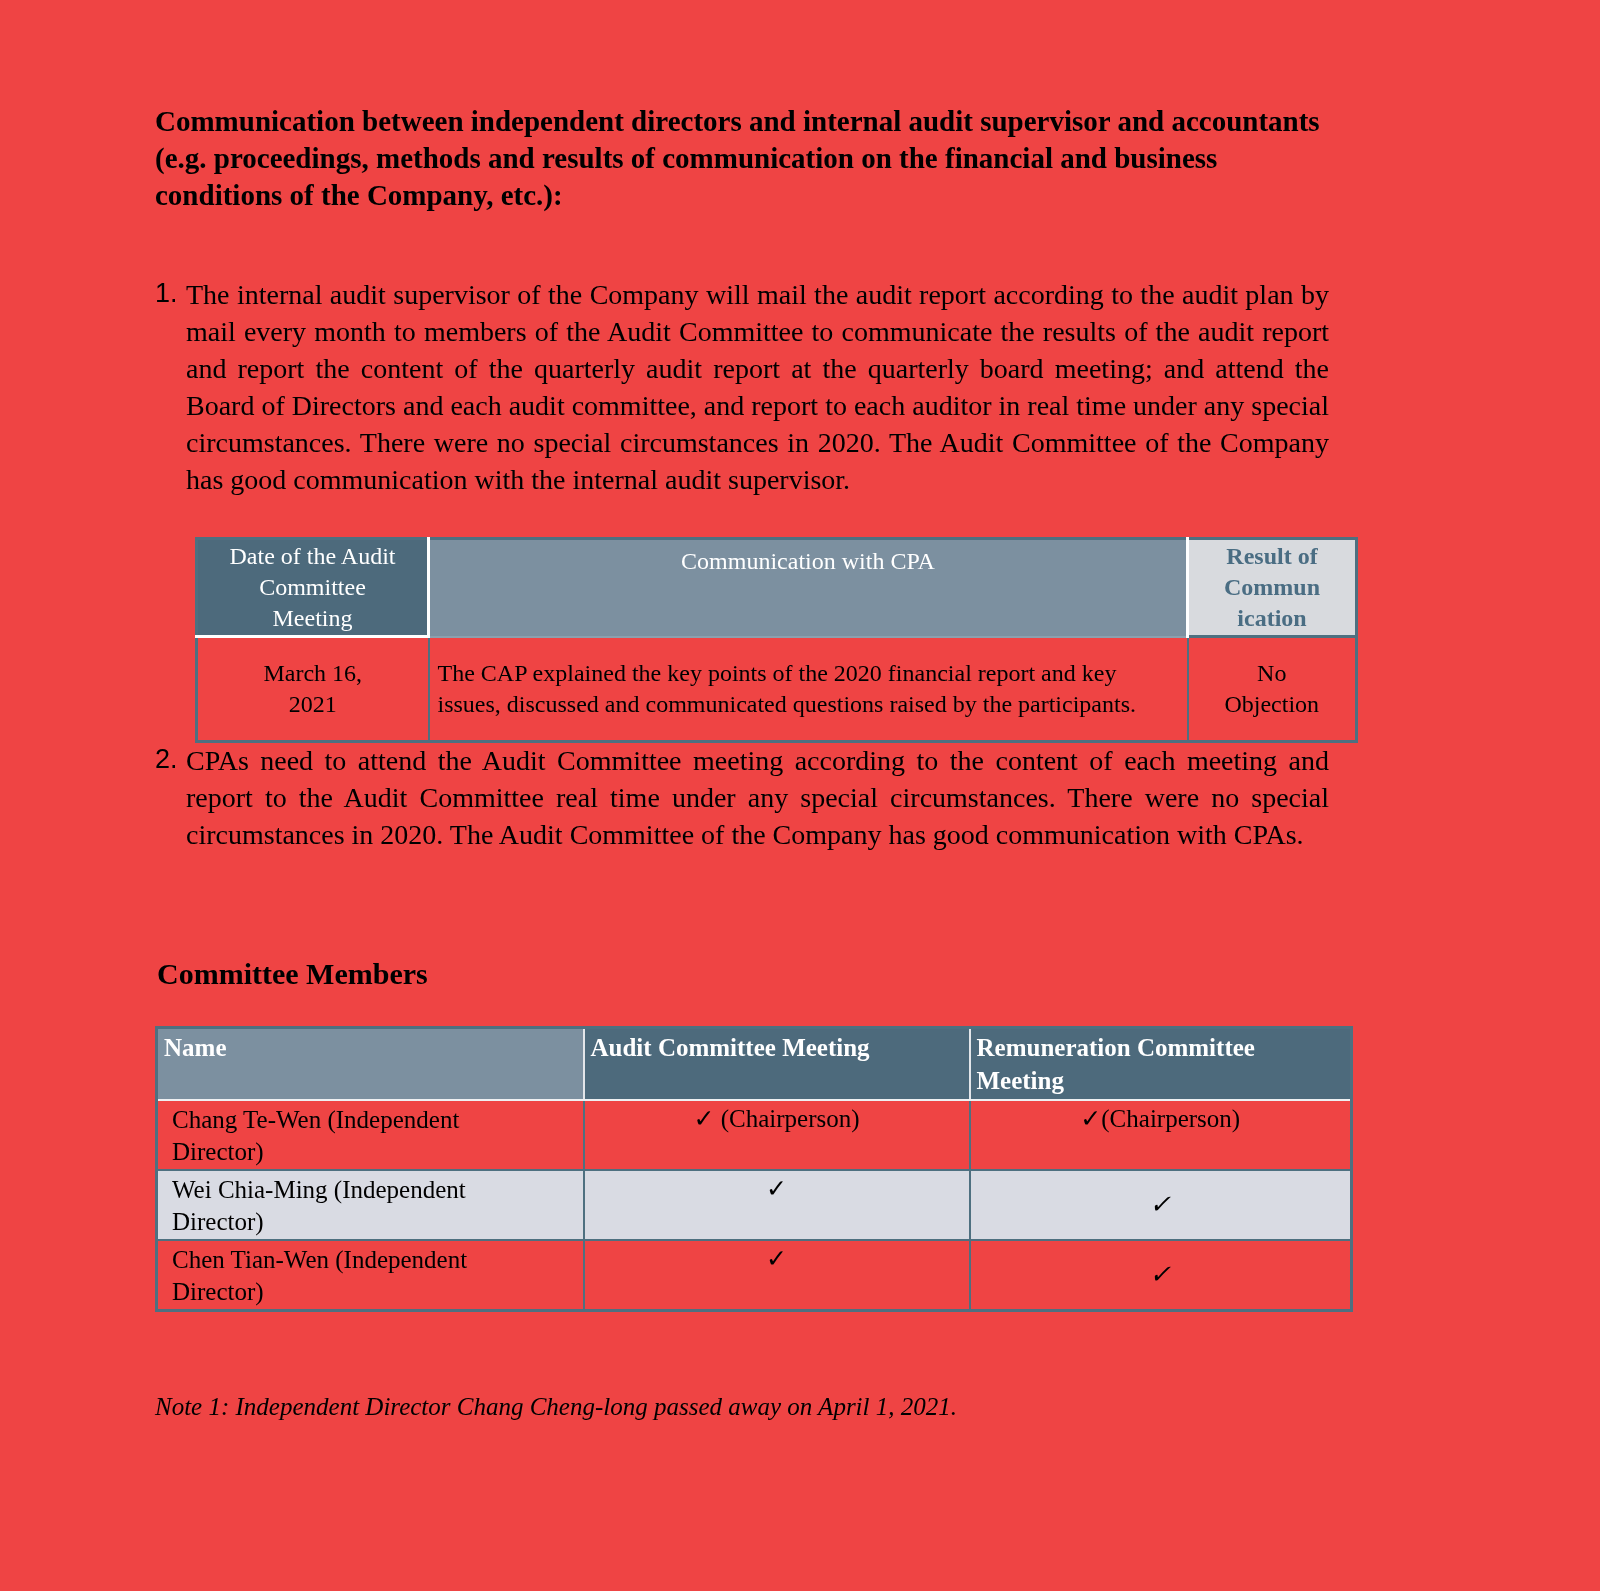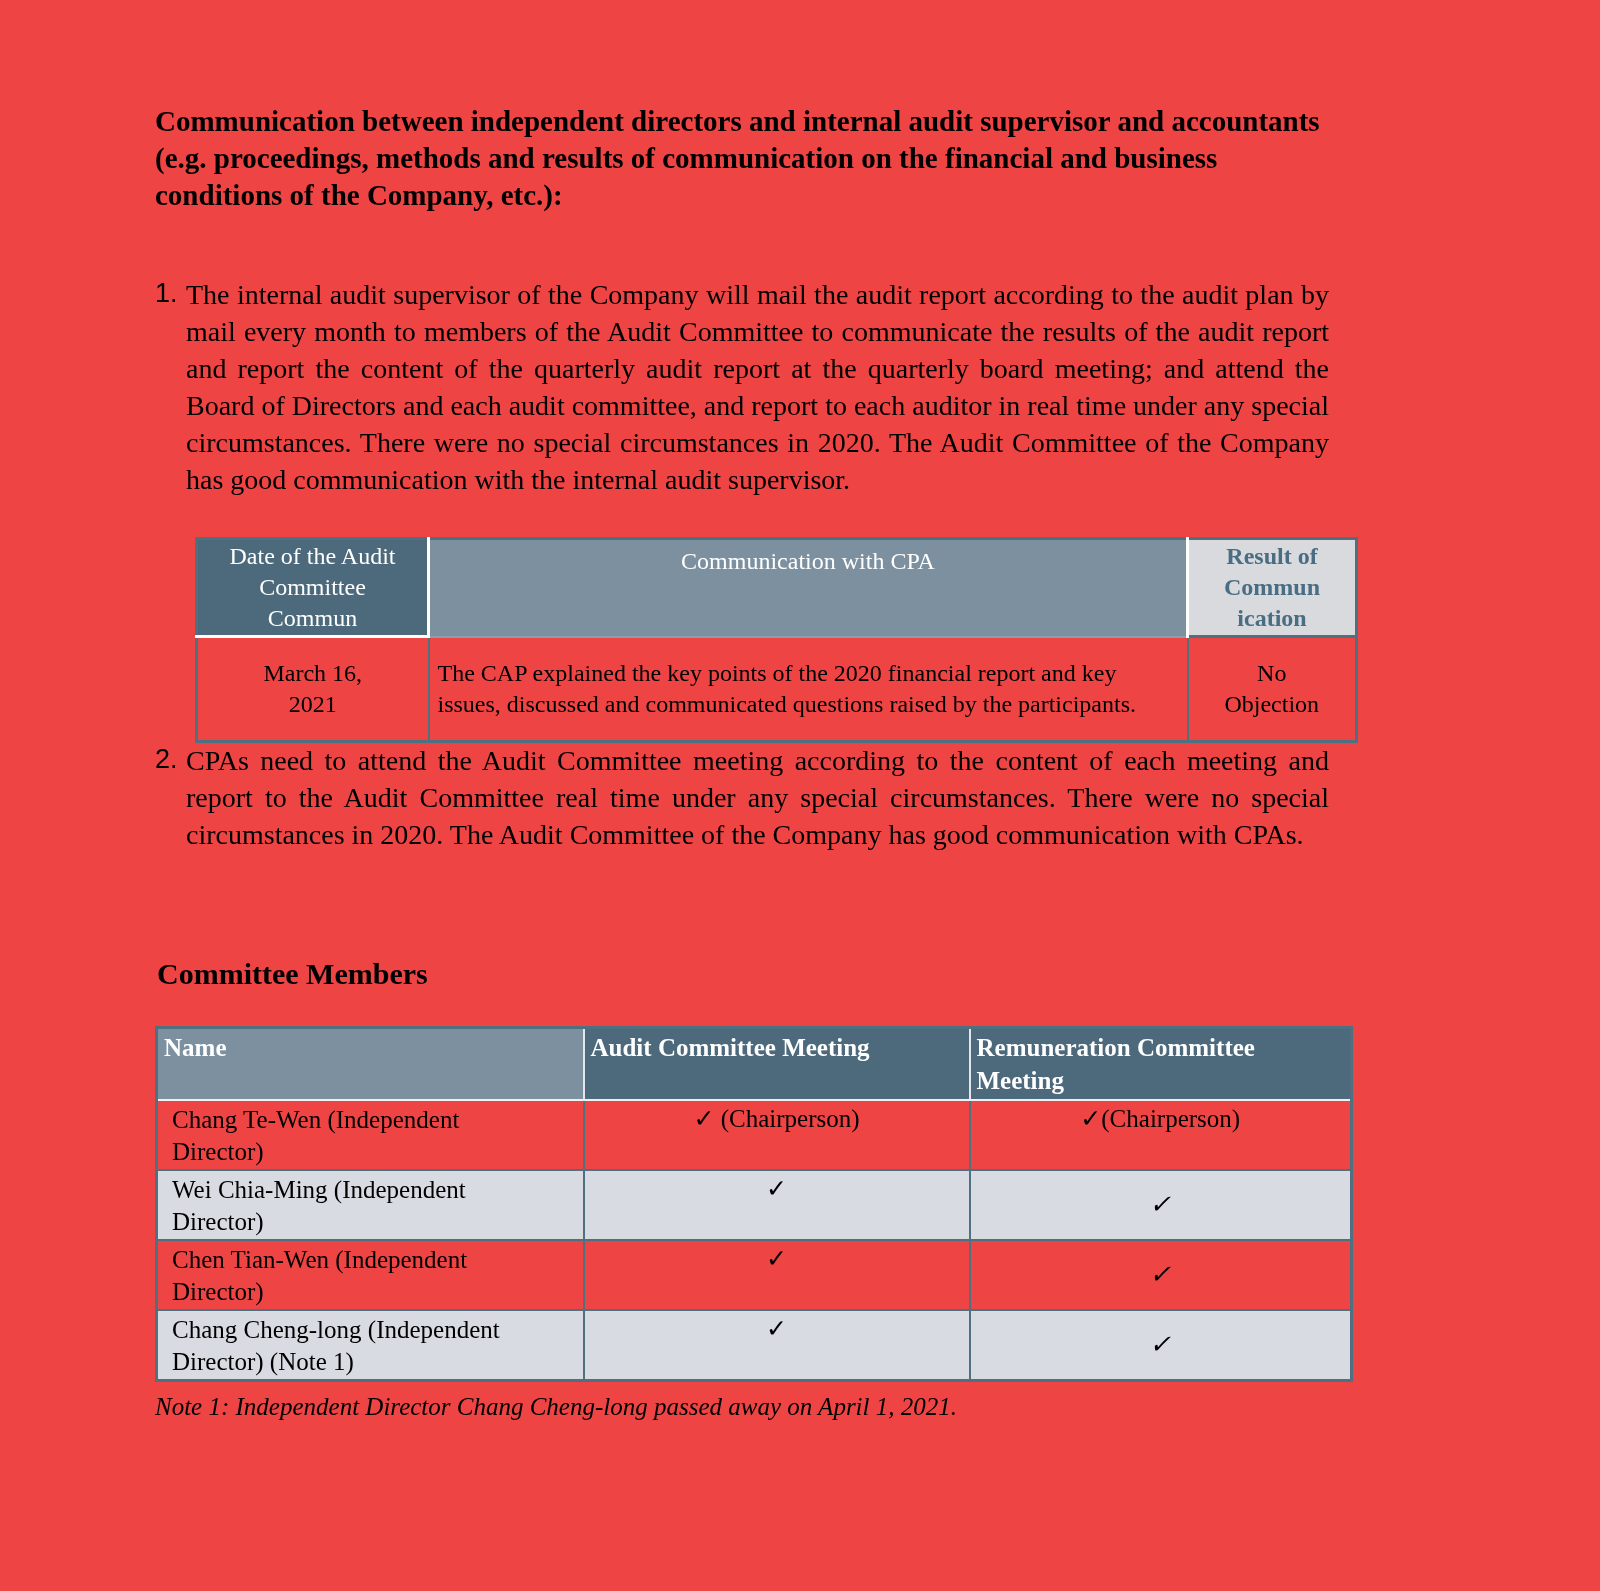--- a/index.html
+++ b/index.html
@@ -152,21 +152,21 @@
   <table class="cpa-table">
     <colgroup>
       <col style="width:232px">
       <col style="width:759px">
       <col style="width:169px">
     </colgroup>
     <thead>
       <tr class="cpa-head-row">
         <th class="h-date">Date of the Audit
 Committee
-Commun</th>
+Meeting</th>
         <th class="h-comm">Communication with CPA</th>
         <th class="h-result">Result of
 Commun
 ication</th>
       </tr>
     </thead>
     <tbody>
       <tr class="cpa-body-row">
         <td class="c-date">March 16,
 2021</td>
@@ -210,24 +210,18 @@
 Director)</td>
         <td class="m-audit">✓</td>
         <td class="m-rem check-mid">✓</td>
       </tr>
       <tr class="m-row">
         <td class="m-name">Chen Tian-Wen (Independent
 Director)</td>
         <td class="m-audit">✓</td>
         <td class="m-rem check-mid">✓</td>
       </tr>
-      <tr class="m-row alt">
-        <td class="m-name">Chang Cheng-long (Independent
-Director) (Note 1)</td>
-        <td class="m-audit">✓</td>
-        <td class="m-rem check-mid">✓</td>
-      </tr>
     </tbody>
   </table>
 
   <p class="note">Note 1: Independent Director Chang Cheng-long passed away on April 1, 2021.</p>
 
 </div>
 
 </body></html>

